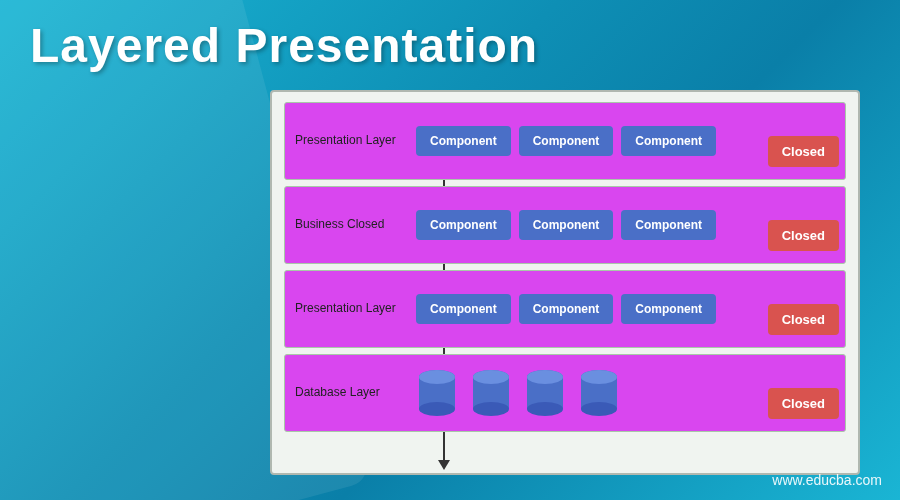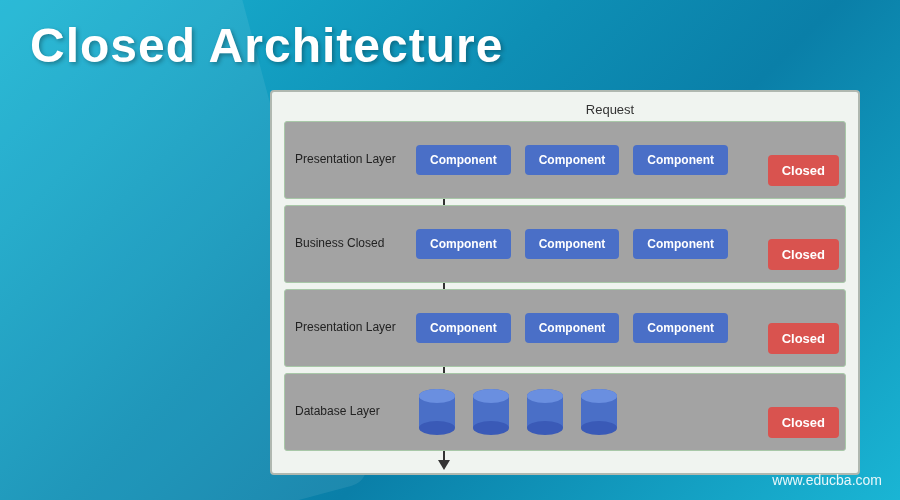--- a/index.html
+++ b/index.html
@@ -97,39 +97,39 @@
       border-top: 10px solid #333;
     }
 
     
     .layer-row {
       position: relative;
       display: flex;
       align-items: center;
       margin-bottom: 6px;
       padding: 8px 6px;
-      background: #a3a3a3;
+      background: #d946ef;
       border: 1px solid #a8c8a8;
       border-radius: 3px;
       height: 78px;
     }
 
     .layer-name {
       font-size: 12px;
       color: #222;
       width: 115px;
       min-width: 115px;
       padding-left: 4px;
       line-height: 1.3;
     }
 
     .layer-components {
       display: flex;
       align-items: flex-end;
-      gap: 14px;
+      gap: 8px;
       flex: 1;
       justify-content: flex-start;
       padding-left: 10px;
     }
 
     .component-btn {
       background: #4a6fc7;
       color: white;
       border: none;
       border-radius: 4px;
@@ -177,24 +177,23 @@
       flex: 1;
       justify-content: flex-start;
       padding-left: 10px;
     }
   </style>
 </head>
 <body>
 
 <div class="bg-overlay"></div>
 
-<h1 class="title">Closed Architecture</h1>
+<h1 class="title">Layered Presentation</h1>
 
 <div class="diagram">
-  <div class="request-label">Request</div>
 
   <div class="arrow-container">
     <div class="arrow-line"></div>
   </div>
 
   <div class="layer-row">
     <span class="layer-name">Presentation Layer</span>
     <div class="layer-components">
       <button class="component-btn">Component</button>
       <button class="component-btn">Component</button>

